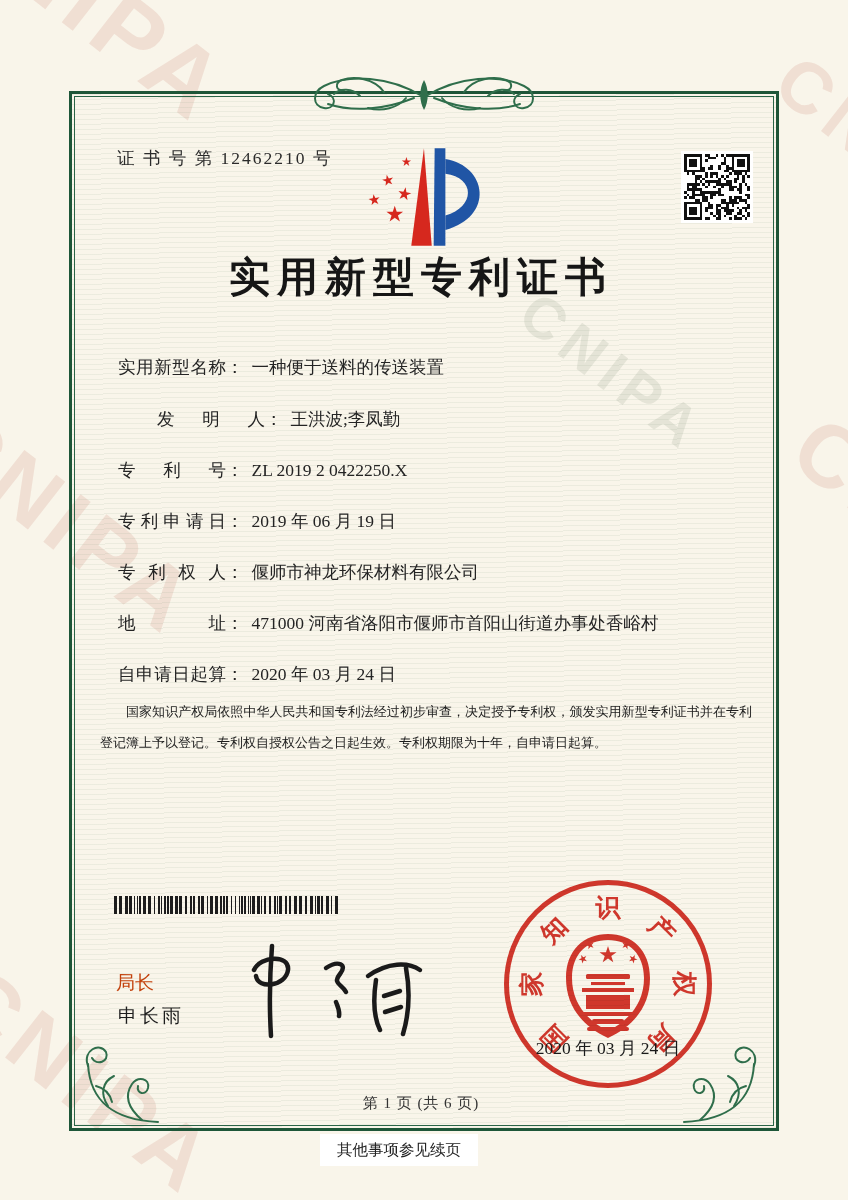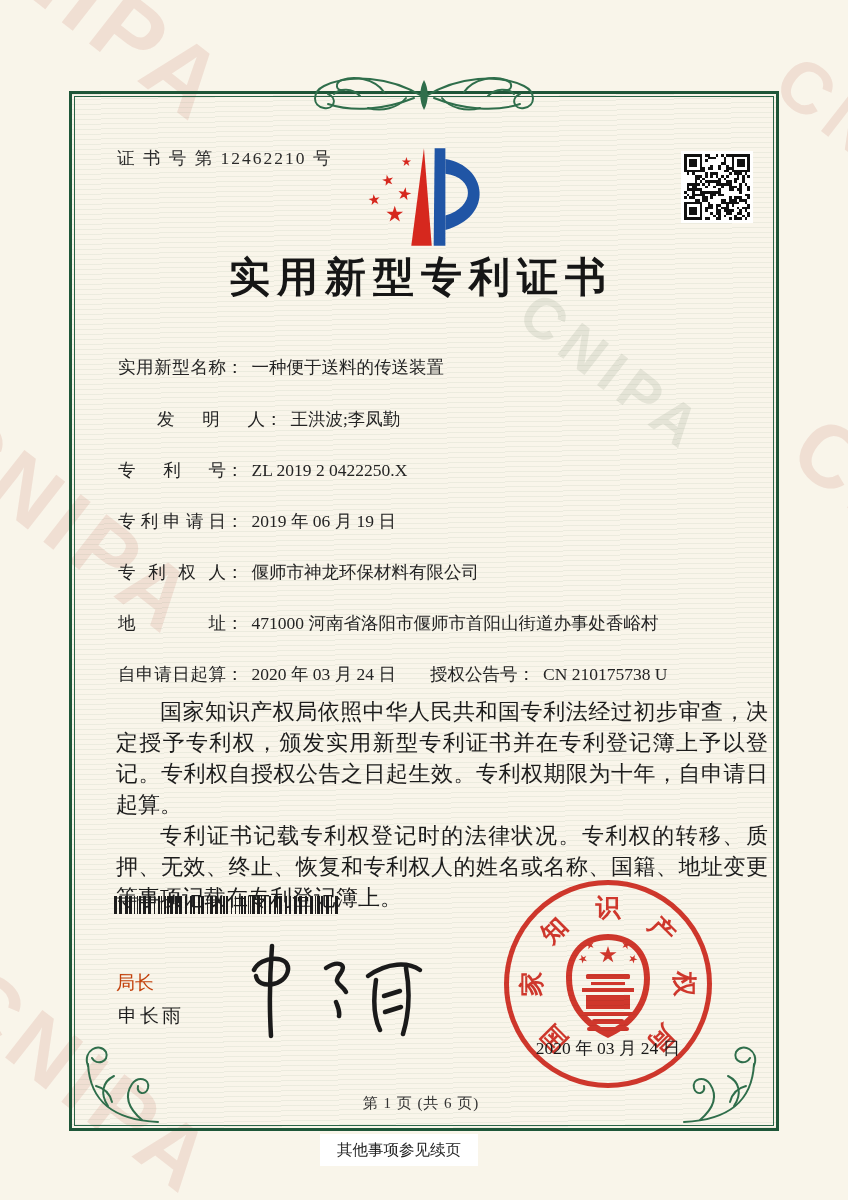--- a/index.html
+++ b/index.html
@@ -47,22 +47,22 @@
   .qr div.on{background:#111;}
   .title{
     position:absolute;left:69px;top:250px;width:704px;z-index:4;
     text-align:center;font-size:41px;font-weight:bold;letter-spacing:7px;color:#161616;
   }
   .row{position:absolute;left:118px;z-index:4;font-size:17.5px;color:#242424;white-space:nowrap;}
   .row-label{display:inline-block;width:108px;text-align:justify;text-align-last:justify;}
   .row-colon{display:inline-block;margin-right:8px;}
   .pair2{position:absolute;left:312px;top:0;white-space:nowrap;}
   .body-text{
-    position:absolute;left:116px;top:696px;width:652px;z-index:4;
-    font-size:22px;line-height:31px;text-align:justify;color:#1c1c1c;
+    position:absolute;left:100px;top:696px;width:652px;z-index:4;
+    font-size:13px;line-height:31px;text-align:justify;color:#1c1c1c;
   }
   .body-text p{margin:0;text-indent:2em;}
   .barcode{
     position:absolute;left:114px;top:896px;width:228px;height:18px;z-index:4;
     display:flex;align-items:stretch;overflow:hidden;
   }
   .barcode span{display:block;background:#1d1d1d;height:100%;flex:none;}
   .sig-title{position:absolute;left:116px;top:970px;font-size:19px;z-index:4;color:#c2410c;}
   .sig-name{position:absolute;left:118px;top:1003px;font-size:19px;z-index:4;letter-spacing:3px;color:#1d1d1d;}
   .signature{position:absolute;left:240px;top:940px;z-index:4;}
@@ -799,28 +799,24 @@
   <span class="row-label">专利申请日</span><span class="row-colon">：</span><span>2019 年 06 月 19 日</span>
 </div>
 <div class="row" style="top:560px;">
   <span class="row-label">专利权人</span><span class="row-colon">：</span><span>偃师市神龙环保材料有限公司</span>
 </div>
 <div class="row" style="top:611px;">
   <span class="row-label">地址</span><span class="row-colon">：</span><span>471000 河南省洛阳市偃师市首阳山街道办事处香峪村</span>
 </div>
 <div class="row" style="top:662px;width:640px;">
   <span class="row-label">自申请日起算</span><span class="row-colon">：</span><span>2020 年 03 月 24 日</span>
-  <span class="pair2">
-    <span>授权公告号</span><span class="row-colon">：</span><span>CN 210175738 U</span>
-  </span>
 </div>
 
 <div class="body-text">
   <p>国家知识产权局依照中华人民共和国专利法经过初步审查，决定授予专利权，颁发实用新型专利证书并在专利登记簿上予以登记。专利权自授权公告之日起生效。专利权期限为十年，自申请日起算。</p>
-  <p>专利证书记载专利权登记时的法律状况。专利权的转移、质押、无效、终止、恢复和专利权人的姓名或名称、国籍、地址变更等事项记载在专利登记簿上。</p>
 </div>
 
 <div class="barcode" id="barcode">
     <span style="width: 3px; margin-right: 2px;"></span>
     <span style="width: 3px; margin-right: 3px;"></span>
     <span style="width: 3px; margin-right: 1px;"></span>
     <span style="width: 3px; margin-right: 2px;"></span>
     <span style="width: 1px; margin-right: 2px;"></span>
     <span style="width: 1px; margin-right: 1px;"></span>
     <span style="width: 2px; margin-right: 2px;"></span>

